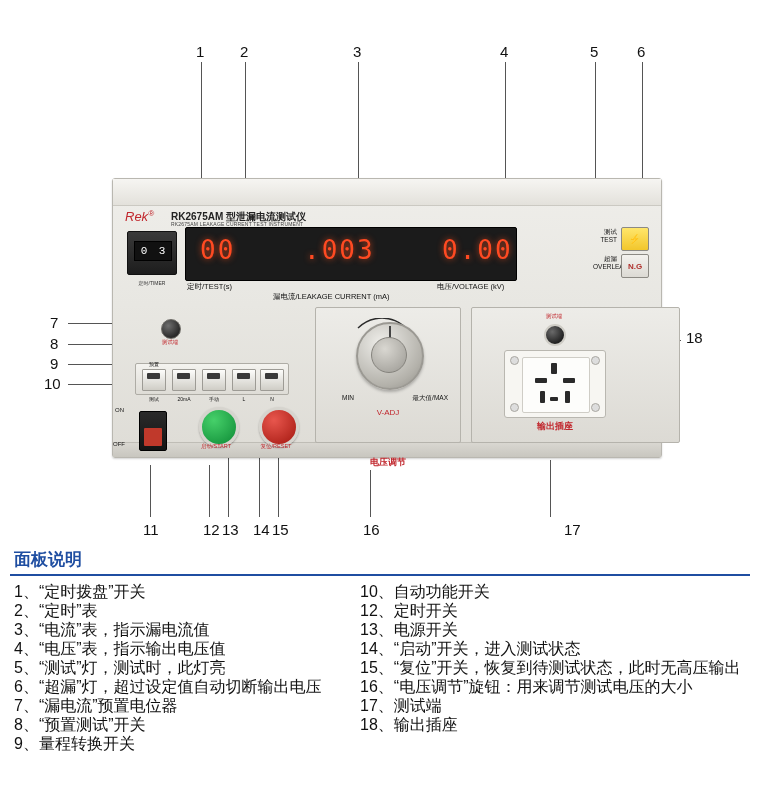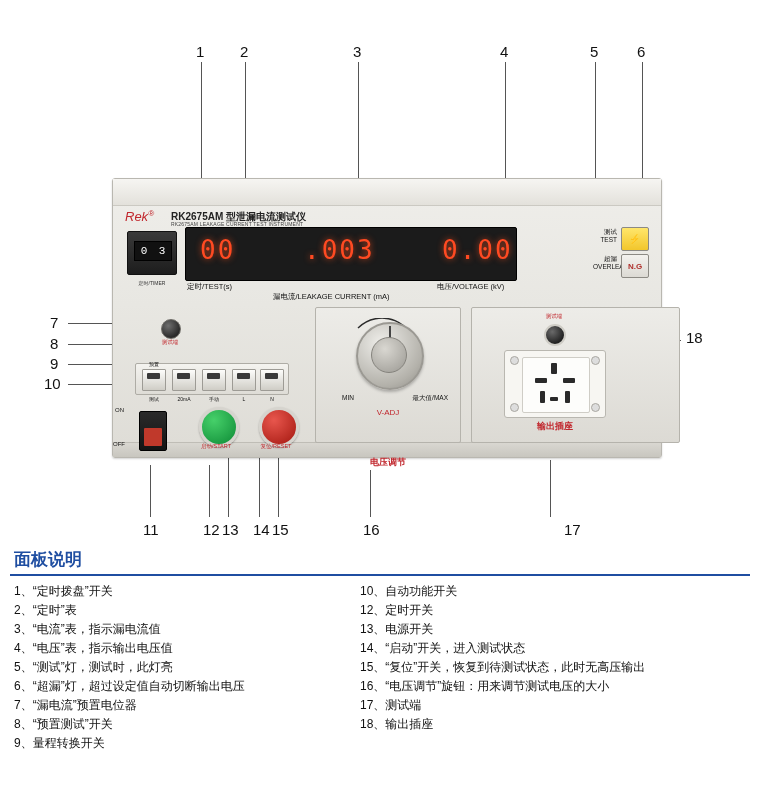--- a/index.html
+++ b/index.html
@@ -161,21 +161,21 @@
   .legend{position:absolute;left:0;top:548px;width:760px;}
   .legend h2{
     margin:0 0 6px 14px;font-size:17px;color:#1f4ea1;font-weight:bold;
     font-family:"Liberation Sans",sans-serif;
   }
   .rule{position:absolute;left:10px;top:26px;width:740px;height:2px;background:#1f4ea1;}
   .cols{position:absolute;left:0;top:34px;width:760px;}
   .col{position:absolute;top:0;}
   .col.left{left:14px;width:360px;}
   .col.right{left:360px;width:392px;}
-  .item{font-size:12px;line-height:19px;color:#111;white-space:nowrap;}
+  .item{font-size:16px;line-height:19px;color:#111;white-space:nowrap;}
 </style>
 </head>
 <body>
 
 <div class="diagram">
 
   <div class="callout-num" style="left:196px;top:43px;">1</div>
   <div class="callout-num" style="left:240px;top:43px;">2</div>
   <div class="callout-num" style="left:353px;top:43px;">3</div>
   <div class="callout-num" style="left:500px;top:43px;">4</div>

